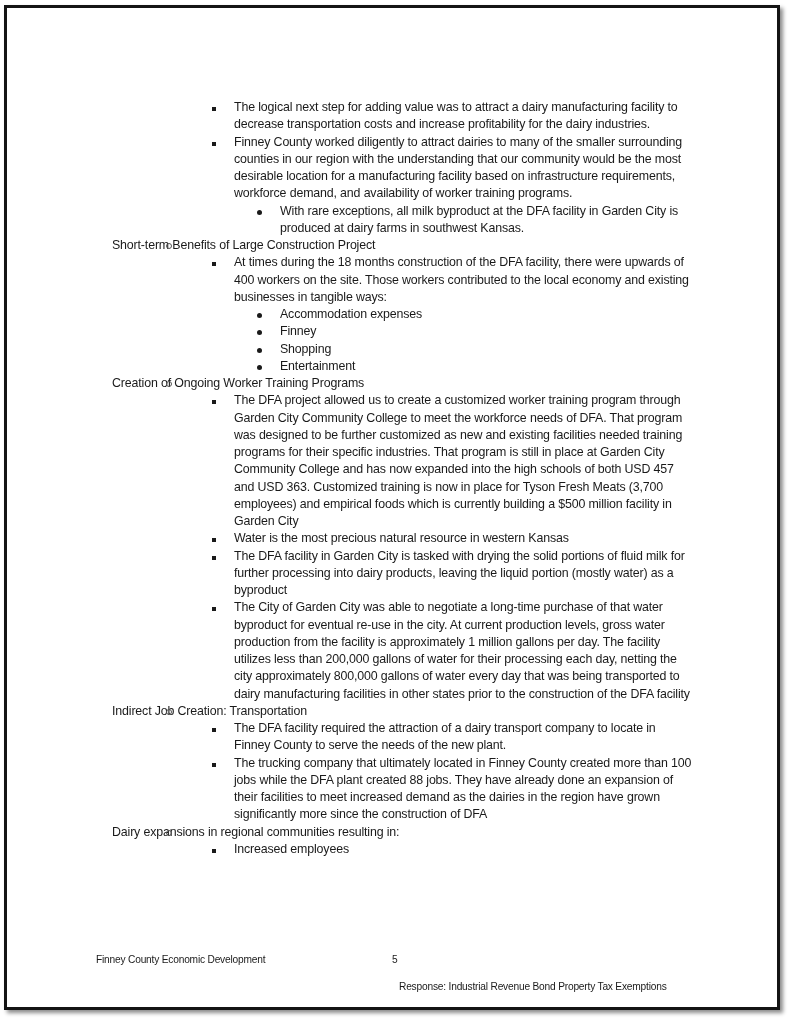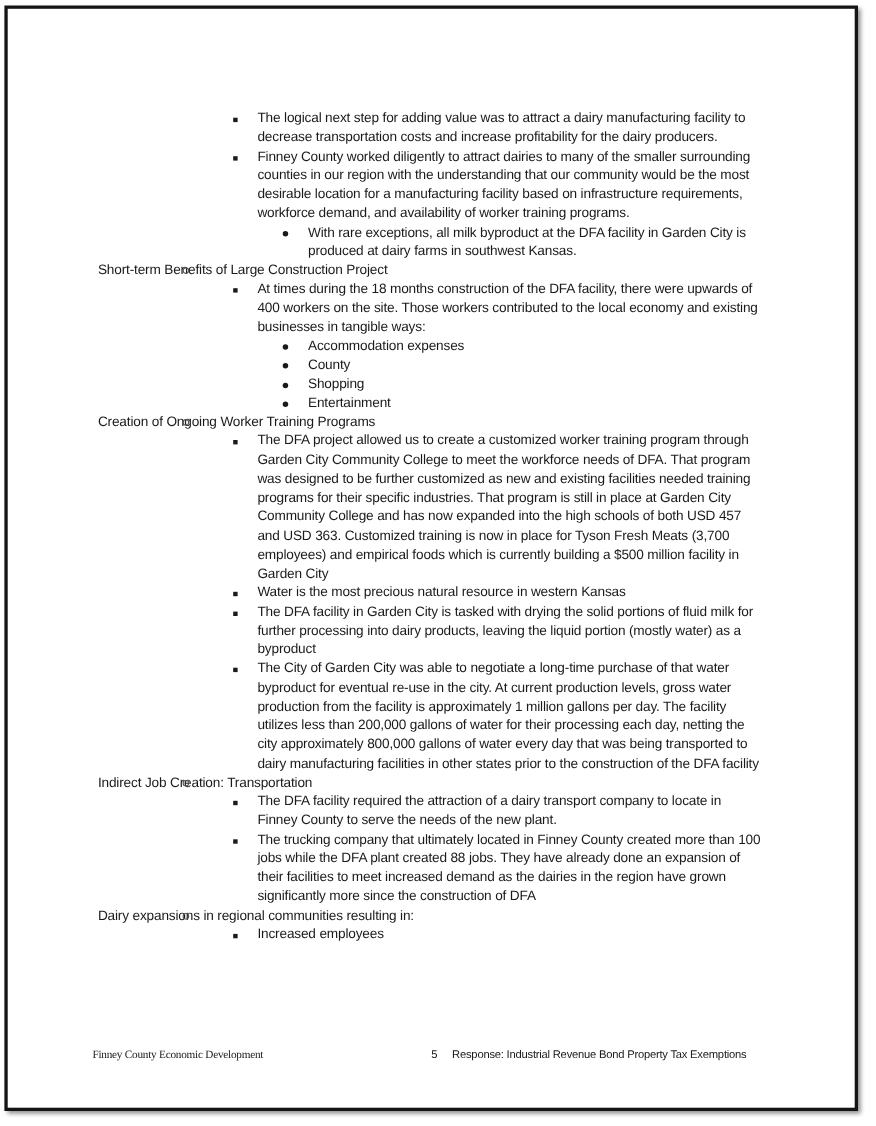--- a/index.html
+++ b/index.html
@@ -11,47 +11,47 @@
     box-sizing: border-box;
   }
   .content {
     position: absolute; left: 0; top: 91px; width: 776px;
     font-family: "Liberation Sans", sans-serif;
     font-size: 12.4px; line-height: 17.25px; color: #1a1a1a;
     letter-spacing: -0.15px;
   }
   .item { position: relative; }
   .item .txt { display: block; }
-  .l1 { padding-left: 82px; width: 520px; }
+  .l1 { padding-left: 105px; width: 520px; }
   .l2 { padding-left: 227px; width: 460px; }
   .l3 { padding-left: 273px; width: 400px; }
   .bullet { position: absolute; top: 0; }
   .l1 .bullet { left: 159px; font-size: 11px; color: #444; }
   .l2 .bullet { left: 205px; }
   .l3 .bullet { left: 250px; }
   .sq { display: inline-block; width: 4px; height: 4px; background: #1a1a1a; margin-top: 6px; }
   .disc { display: inline-block; width: 5px; height: 5px; border-radius: 50%; background: #1a1a1a; margin-top: 6px; }
   .circ { display: inline-block; width: 4px; height: 4px; border-radius: 50%; border: 1px solid #555; margin-top: 6px; }
   .footer {
     position: absolute; top: 946px; left: 0; width: 776px;
     font-family: "Liberation Sans", sans-serif; font-size: 10.2px; color: #1a1a1a;
     letter-spacing: -0.2px;
   }
-  .footer .left { position: absolute; left: 77px; font-family: Liberation Serif, serif; }
+  .footer .left { position: absolute; left: 89px; }
   .footer .num { position: absolute; left: 385px; }
-  .footer .right { position: absolute; left: 404px; }
+  .footer .right { position: absolute; left: 392px; margin-top: 27px; }
 </style>
 </head>
 <body>
 
 <div class="page">
   <div class="content" id="content">
       <div class="item l2">
         <span class="bullet"><span class="sq"></span></span>
-        <span class="txt">The logical next step for adding value was to attract a dairy manufacturing facility to decrease transportation costs and increase profitability for the dairy producers.</span>
+        <span class="txt">The logical next step for adding value was to attract a dairy manufacturing facility to decrease transportation costs and increase profitability for the dairy industries.</span>
       </div>
       <div class="item l2">
         <span class="bullet"><span class="sq"></span></span>
         <span class="txt">Finney County worked diligently to attract dairies to many of the smaller surrounding counties in our region with the understanding that our community would be the most desirable location for a manufacturing facility based on infrastructure requirements, workforce demand, and availability of worker training programs.</span>
       </div>
       <div class="item l3">
         <span class="bullet"><span class="disc"></span></span>
         <span class="txt">With rare exceptions, all milk byproduct at the DFA facility in Garden City is produced at dairy farms in southwest Kansas.</span>
       </div>
       <div class="item l1">
@@ -61,21 +61,21 @@
       <div class="item l2">
         <span class="bullet"><span class="sq"></span></span>
         <span class="txt">At times during the 18 months construction of the DFA facility, there were upwards of 400 workers on the site. Those workers contributed to the local economy and existing businesses in tangible ways:</span>
       </div>
       <div class="item l3">
         <span class="bullet"><span class="disc"></span></span>
         <span class="txt">Accommodation expenses</span>
       </div>
       <div class="item l3">
         <span class="bullet"><span class="disc"></span></span>
-        <span class="txt">County</span>
+        <span class="txt">Finney</span>
       </div>
       <div class="item l3">
         <span class="bullet"><span class="disc"></span></span>
         <span class="txt">Shopping</span>
       </div>
       <div class="item l3">
         <span class="bullet"><span class="disc"></span></span>
         <span class="txt">Entertainment</span>
       </div>
       <div class="item l1">

